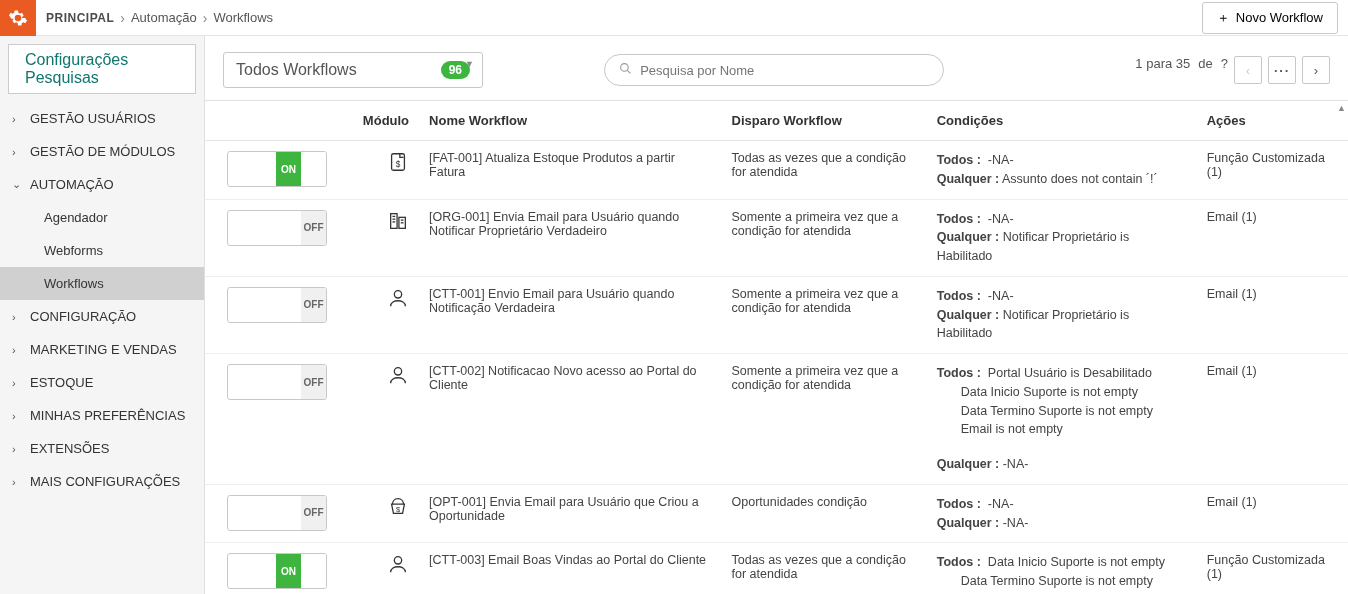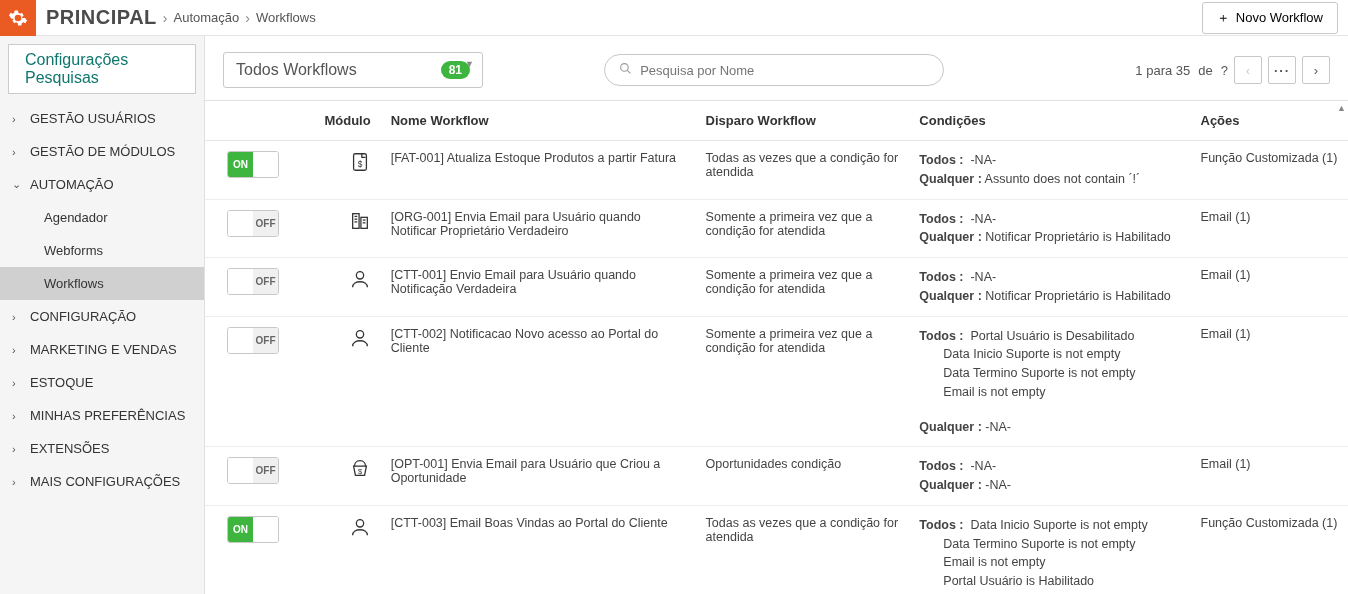--- a/index.html
+++ b/index.html
@@ -1,57 +1,57 @@
 <!DOCTYPE html>
 <html><head>
 <meta charset="utf-8">
 <style>
 * { box-sizing: border-box; margin: 0; padding: 0; }
 body { font-family: 'Segoe UI', Arial, sans-serif; font-size: 13px; color: #333; background: #fff; overflow: hidden; }
 .topbar { display: flex; align-items: center; height: 36px; border-bottom: 1px solid #e5e5e5; background: #fff; }
 .gear-box { width: 36px; height: 36px; background: #ea5a23; display: flex; align-items: center; justify-content: center; }
 .gear-box svg { fill: #fff; }
 .breadcrumb { display: flex; align-items: center; margin-left: 10px; font-size: 14px; color: #4b4b4b; }
-.breadcrumb .principal { font-weight: 700; letter-spacing: 0.5px; font-family: 'Arial Black', Arial; font-size: 20px; }
+.breadcrumb .principal { font-weight: 700; letter-spacing: 0.5px; font-family: 'Arial Black', Arial; font-size: 12px; }
 .breadcrumb .sep { margin: 0 6px; color: #888; }
 .breadcrumb .crumb { font-size: 13px; color: #555; }
 .topbar-spacer { flex: 1; }
 .btn-new { margin-right: 10px; padding: 6px 14px; border: 1px solid #c8c8c8; border-radius: 3px; background: #fff; cursor: pointer; font-size: 13px; display: flex; align-items: center; gap: 6px; }
 .layout { display: flex; height: calc(100vh - 36px); }
 .sidebar { width: 205px; background: #f5f5f5; border-right: 1px solid #e0e0e0; display: flex; flex-direction: column; }
 .search-box { margin: 8px; padding: 6px 16px; border: 1px solid #ccc; background: #fff; font-size: 16px; color: #0f766e; cursor: text; }
 .nav-item { display: flex; align-items: center; padding: 9px 12px; font-size: 13px; color: #333; cursor: pointer; gap: 8px; }
 .nav-item.sub { padding-left: 44px; font-weight: 400; }
 .nav-item.sub.active { background: #d0d0d0; }
 .nav-item .chev { width: 10px; font-size: 11px; color: #555; }
 .main { flex: 1; display: flex; flex-direction: column; overflow: hidden; }
 .toolbar { display: flex; align-items: center; padding: 16px 18px 12px; gap: 8px; }
 .dd { border: 1px solid #c8c8c8; border-radius: 3px; padding: 8px 12px; min-width: 260px; display: flex; align-items: center; gap: 10px; cursor: pointer; background: #fff; position: relative; }
 .dd .dd-label { font-size: 16px; color: #555; flex: 1; }
 .dd .badge { background: #3eb53e; color: #fff; border-radius: 10px; padding: 2px 8px; font-size: 12px; font-weight: 600; }
 .dd .caret { font-size: 9px; color: #888; position: absolute; right: 8px; top: 6px; }
 .search-field { border: 1px solid #c8c8c8; border-radius: 18px; padding: 7px 14px; width: 340px; display: flex; align-items: center; gap: 8px; background: #fff; justify-content: space-between; }
 .search-field input { border: none; outline: none; flex: 1; font-size: 13px; background: transparent; }
 .toolbar-spacer { flex: 0.6; }
-.pager { display: flex; align-items: center; gap: 6px; color: #555; font-size: 13px; }
+.pager { display: flex; gap: 6px; color: #555; font-size: 13px; }
 .pager-btn { border: 1px solid #c8c8c8; border-radius: 2px; width: 28px; height: 28px; display: flex; align-items: center; justify-content: center; cursor: pointer; background: #fff; font-size: 13px; color: #555; }
 .pager-btn.ell { font-weight: 700; letter-spacing: 1px; }
 .pager-btn.disabled { color: #ccc; cursor: default; }
 .table-wrap { flex: 1; overflow-y: auto; border-top: 1px solid #e0e0e0; position: relative; }
 .scroll-indicator { position: absolute; right: 2px; top: 2px; font-size: 9px; color: #888; }
 table { width: 100%; border-collapse: collapse; }
 th { text-align: left; font-weight: 600; font-size: 13px; color: #333; padding: 12px 10px; border-bottom: 1px solid #e5e5e5; background: #fff; }
 td { padding: 10px 10px; border-bottom: 1px solid #eee; vertical-align: top; font-size: 12.5px; color: #444; }
 .col-toggle { width: 90px; padding-left: 22px; }
 .col-mod { width: 60px; text-align: right; }
 .col-name { width: 280px; }
 .col-trigger { width: 190px; }
 .col-cond { width: 250px; }
 .col-act { width: 140px; }
-.toggle { display: inline-flex; border: 1px solid #c8c8c8; border-radius: 3px; overflow: hidden; height: 27px; font-size: 10px; font-weight: 600; }
+.toggle { display: inline-flex; border: 1px solid #c8c8c8; border-radius: 3px; overflow: hidden; height: 36px; font-size: 10px; font-weight: 600; padding-left: 48px; }
 .toggle.on .on-half { background: #3eb53e; color: #fff; }
 .toggle.on .off-half { background: #fff; color: transparent; }
 .toggle.off .on-half { background: #fff; color: transparent; }
 .toggle.off .off-half { background: #f0f0f0; color: #666; }
 .toggle span { width: 25px; display: flex; align-items: center; justify-content: center; }
 .mod-icon svg { stroke: #333; fill: none; stroke-width: 1.4; }
 .cond-line { line-height: 1.5; }
 .cond-line .clabel { font-weight: 600; }
 .cond-sub { padding-left: 24px; display: block; line-height: 1.5; }
 .qualquer-block { margin-top: 16px; }
@@ -122,21 +122,21 @@
           <span class="chev">›</span>
           <span>MAIS CONFIGURAÇÕES</span>
         </div>
       </div>
   </div>
 
   <div class="main">
     <div class="toolbar">
       <div class="dd">
         <span class="dd-label">Todos Workflows</span>
-        <span class="badge">81</span>
+        <span class="badge">96</span>
         <span class="caret">▼</span>
       </div>
       <div class="toolbar-spacer"></div>
       <div class="search-field">
         <span style="color:#999;">
           <svg width="13" height="13" viewBox="0 0 24 24" fill="none" stroke="currentColor" stroke-width="2">
               <circle cx="10" cy="10" r="7"></circle>
               <line x1="21" y1="21" x2="15" y2="15"></line>
             </svg>
         </span>

